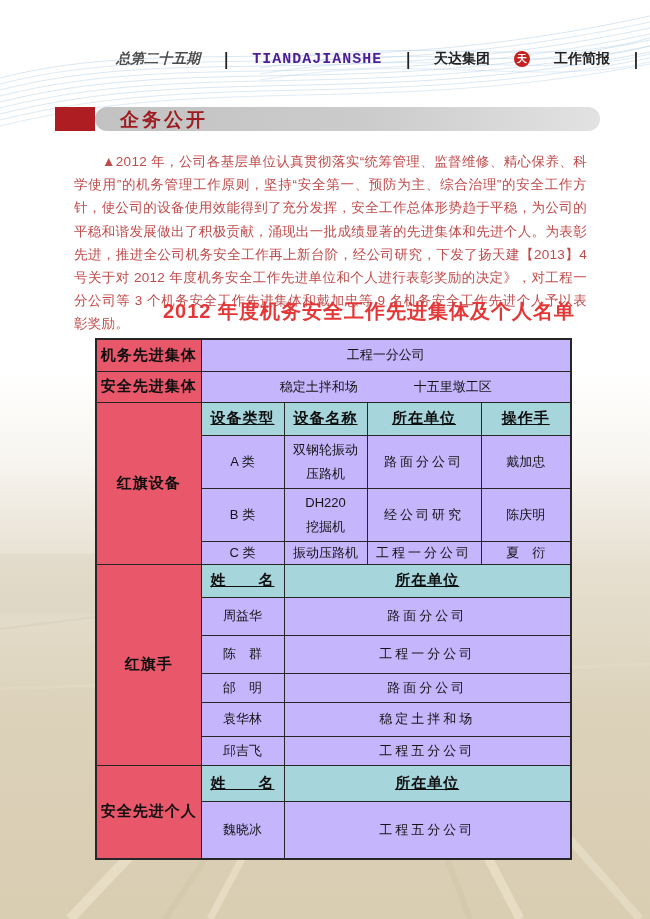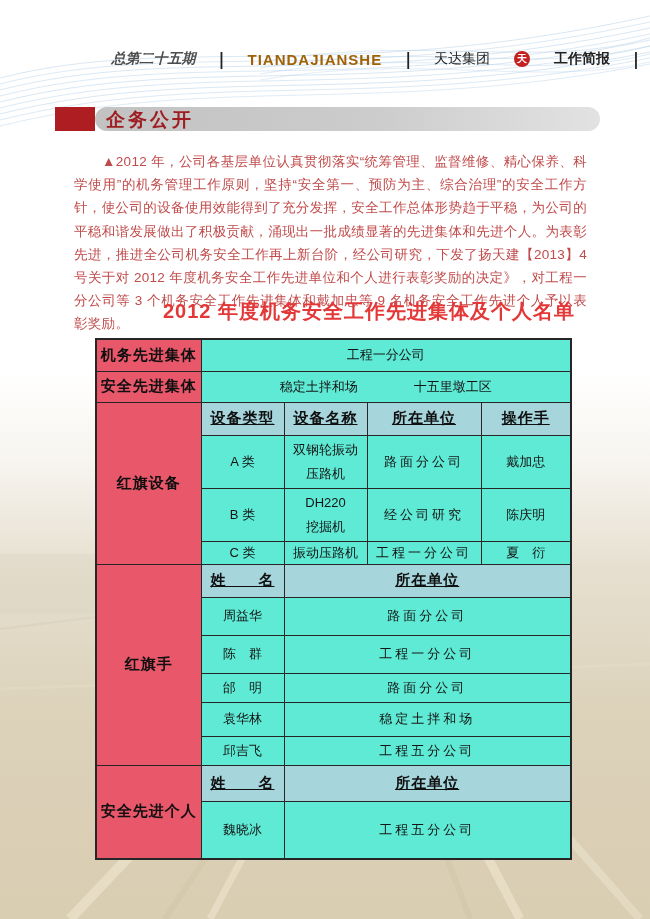--- a/index.html
+++ b/index.html
@@ -22,35 +22,35 @@
   
   .waves { position:absolute; top:0; left:0; z-index:1; }
   
   .masthead {
     position:absolute; top:50px; right:12px; z-index:3;
     display:flex; align-items:center; gap:24px;
     font-size:14px; color:#2e2e2e; white-space:nowrap;
   }
   .masthead .issue { font-family:"Liberation Serif", serif; font-style:italic; color:#4c4c4c; font-weight:bold; }
   .masthead .sep { font-weight:bold; color:#222; transform:scaleY(1.3); }
-  .masthead .brand { font-weight:bold; letter-spacing:1px; color:#a16207; font-size:15px; }
-  .masthead .group { font-weight:normal; color:#222; }
+  .masthead .brand { font-weight:bold; letter-spacing:1px; color:#4c1d95; font-size:15px;font-family:Liberation Mono, monospace; }
+  .masthead .group { font-weight:bold; color:#222; }
   .masthead .bulletin { font-weight:bold; color:#222; }
   .logo-dot {
     display:inline-flex; align-items:center; justify-content:center;
     width:16px; height:16px; border-radius:50%;
     background:#c42020; color:#ffffff; font-size:10px; font-weight:bold;
     line-height:1;
   }
   
   .banner { position:absolute; top:107px; left:55px; z-index:3; display:flex; align-items:stretch; height:24px; width:545px; }
   .banner .block { width:40px; background:#ad1d22; }
   .banner .bar {
     flex:1; background:linear-gradient(90deg,#c2c2c2 0%,#cccccc 55%,#e2e2e2 100%);
-    display:flex; align-items:center; padding-left:11px;border-radius:12px;
+    display:flex; align-items:center; padding-left:25px;border-radius:12px;
   }
   .banner .label {
     font-size:19px; font-weight:bold; color:#9e1d22; letter-spacing:3px; line-height:1;
   }
   
   .article {
     position:absolute; top:150px; left:74px; width:513px; z-index:3;
     font-size:13.5px; line-height:23.2px; color:#c14b4b;
     text-align:justify; text-indent:28px; letter-spacing:0.3px;
   }
@@ -66,21 +66,21 @@
     width:475px; border-collapse:collapse; table-layout:fixed;
     font-size:13px; color:#151515;
   }
   table.awards td {
     border:1.6px solid #262626; text-align:center; vertical-align:middle;
     padding:2px 3px;
   }
   table.awards { border:2.5px solid #262626; }
   td.pink  { background:#e9576a; font-weight:bold; font-size:15px; letter-spacing:1px; color:#101010; }
   td.blue  { background:#a6d5dc; font-weight:bold; font-size:15px; letter-spacing:1px; color:#101010;text-decoration:underline; }
-  td.yellow{ background:#5eead4; }
+  td.yellow{ background:#c4b5fd; }
   td.unit  { letter-spacing:3px; }
   td.wrap  { white-space:pre-line; line-height:24px; }
   .dualcell { display:flex; justify-content:center; gap:56px; }
 </style>
 </head>
 <body>
 
 <div class="bg-photo"></div>
 
 <svg class="bg-art" width="650" height="420" viewBox="0 0 650 420">

